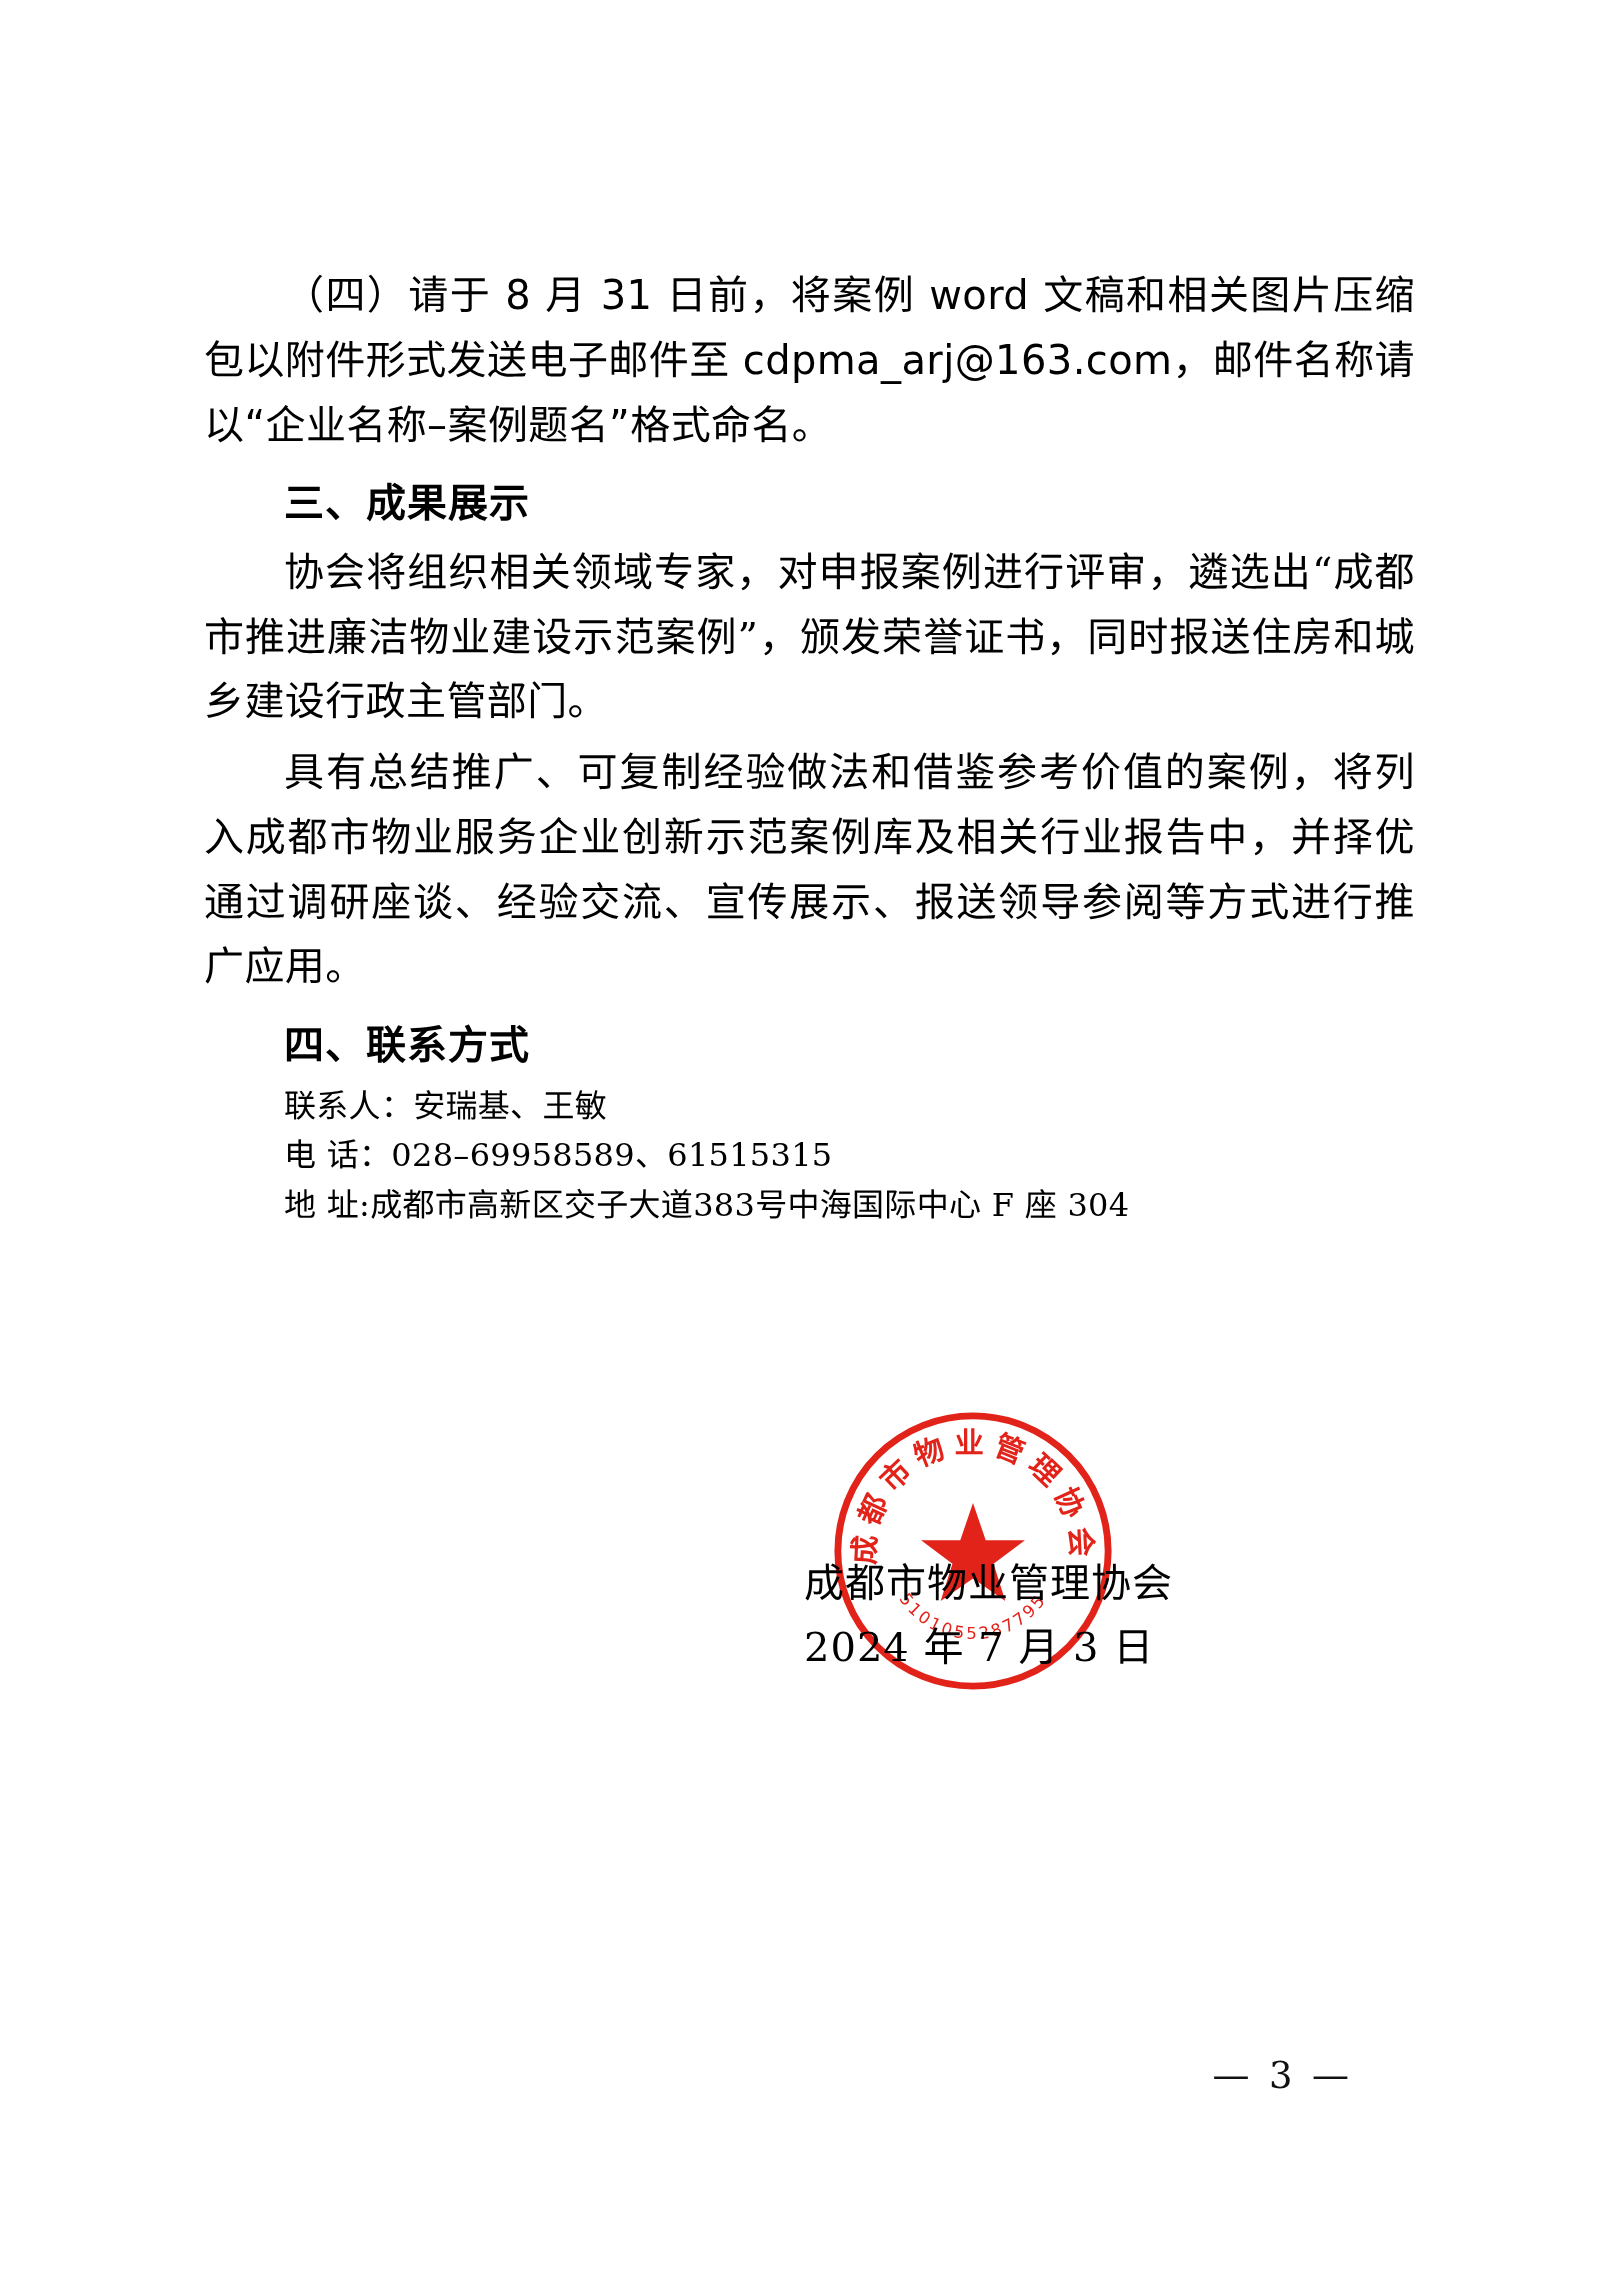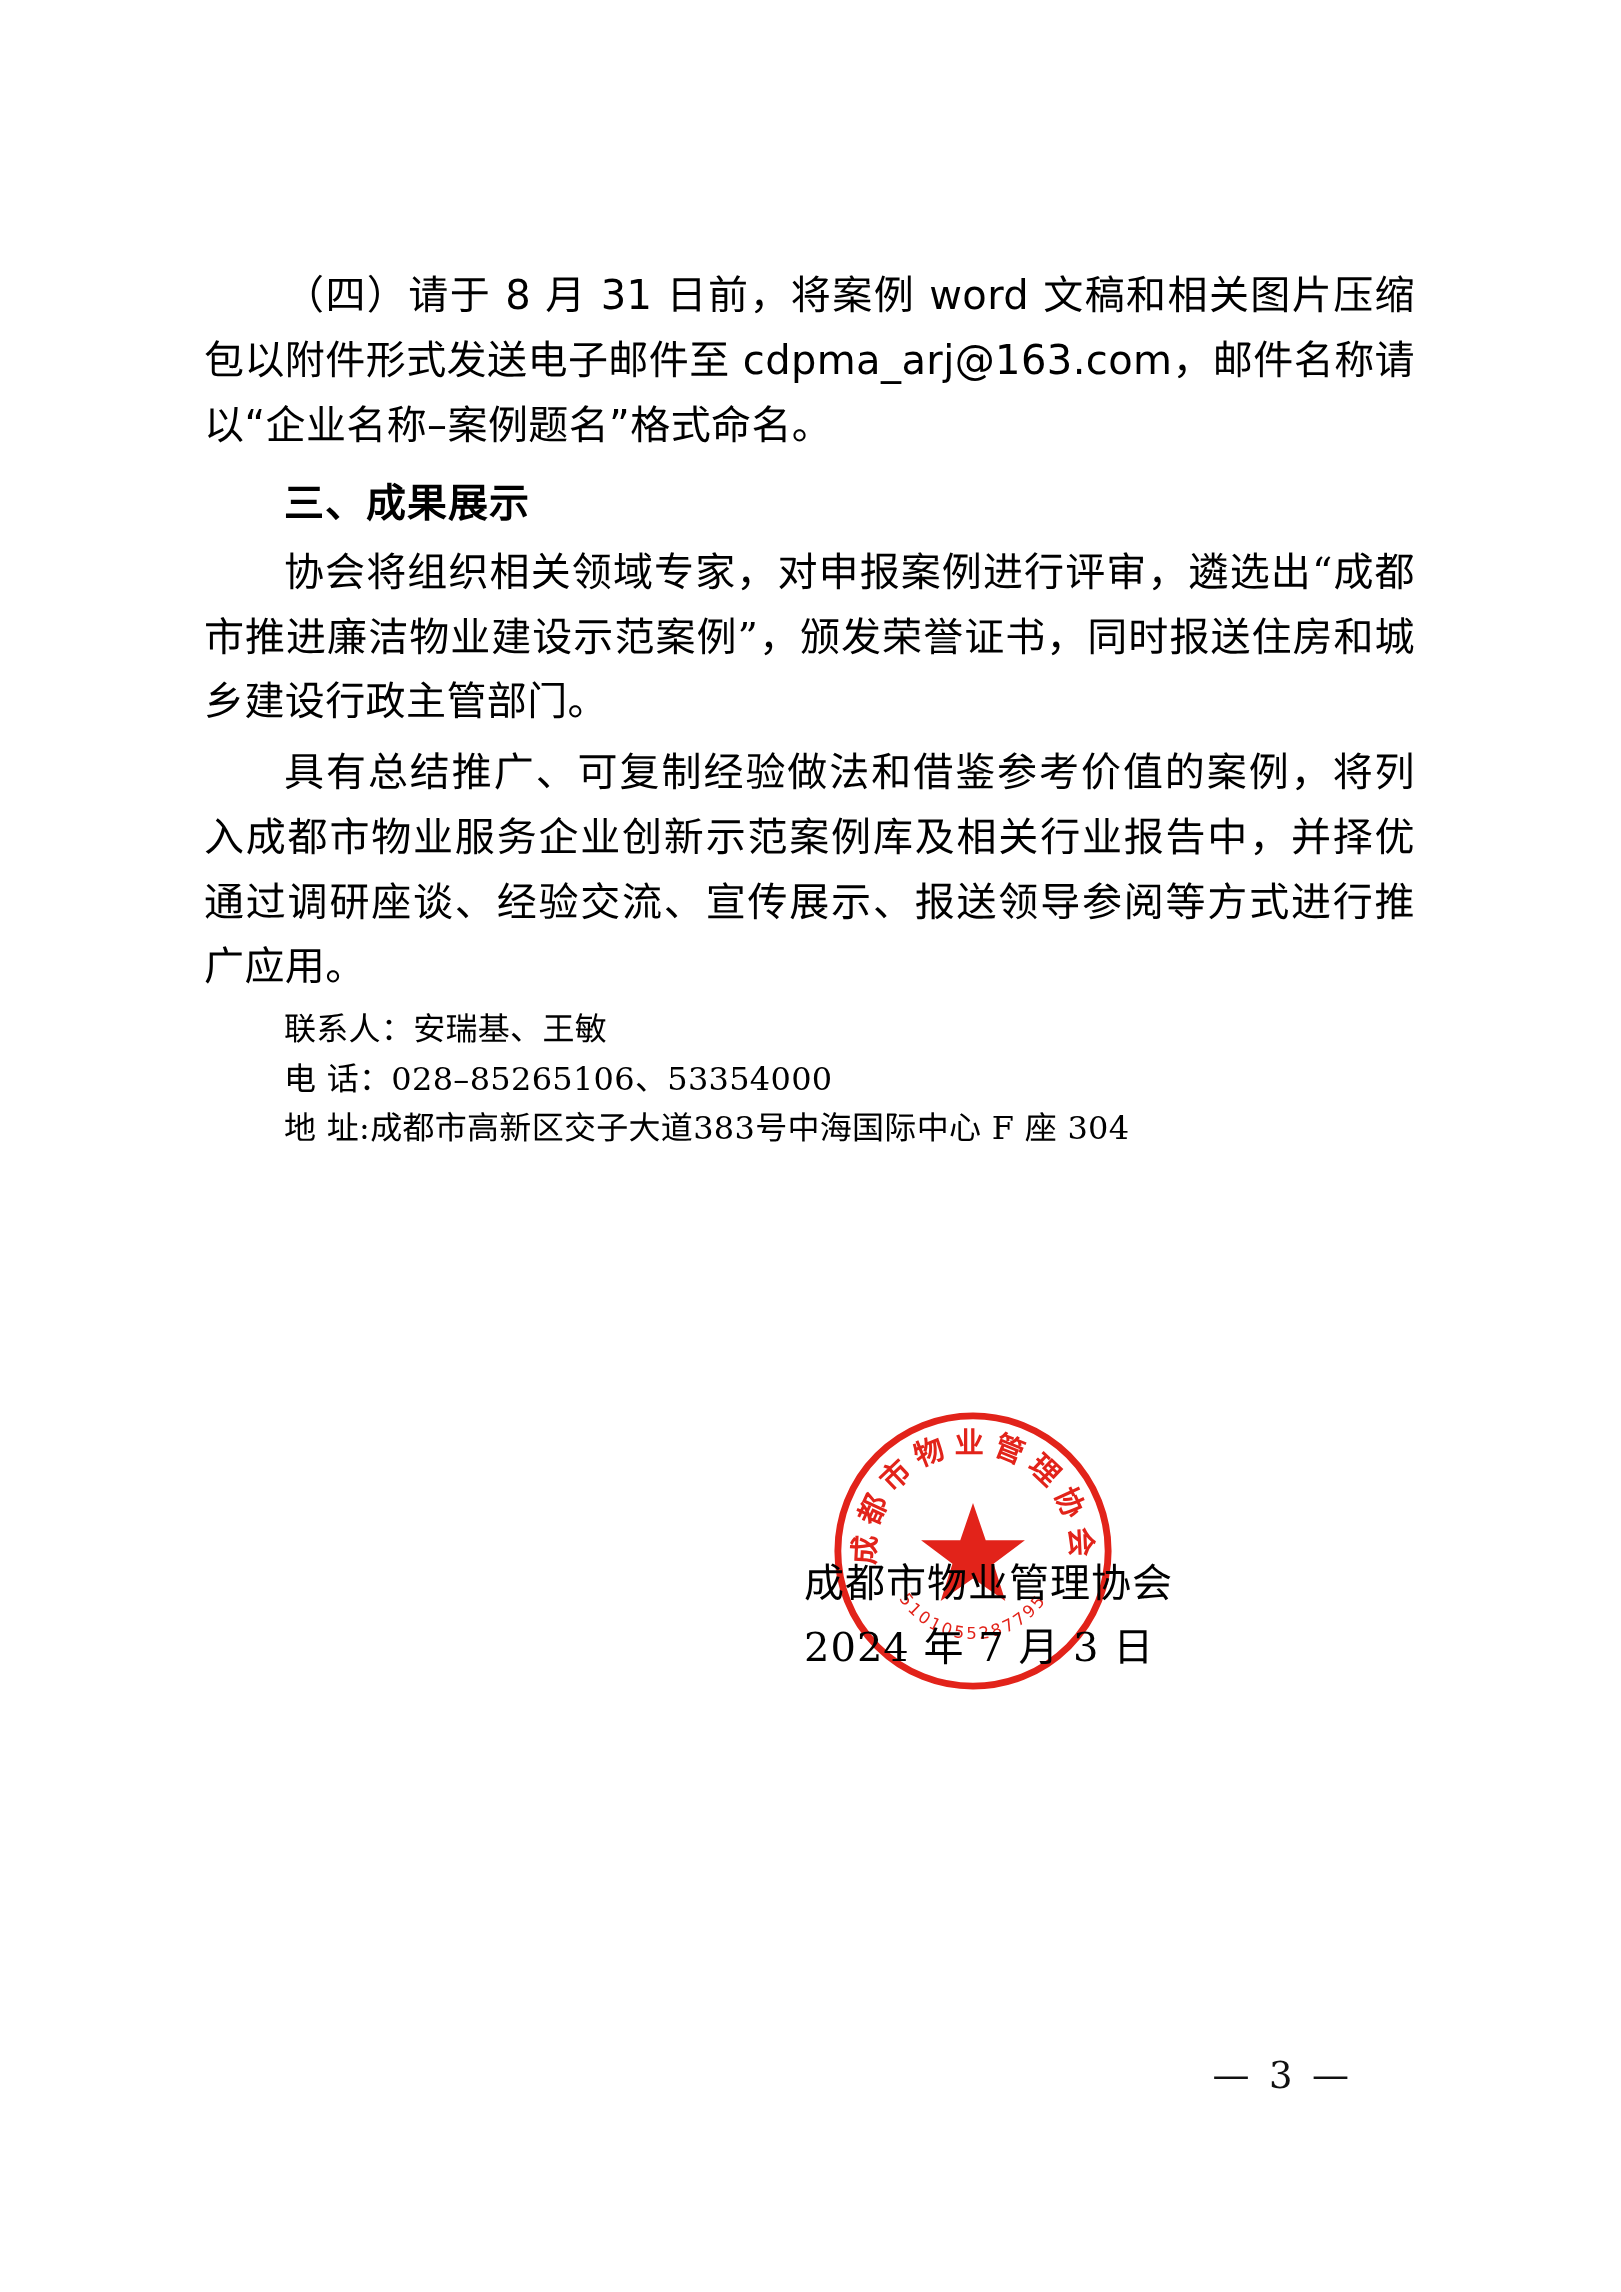--- a/index.html
+++ b/index.html
@@ -108,24 +108,25 @@
   <div class="content">
 
     <p class="para indent mono">（四）请于 8 月 31 日前，将案例 word 文稿和相关图片压缩包以附件形式发送电子邮件至 cdpma_arj@163.com，邮件名称请以“企业名称–案例题名”格式命名。</p>
 
     <h2 class="heading">三、成果展示</h2>
 
     <p class="para indent">协会将组织相关领域专家，对申报案例进行评审，遴选出“成都市推进廉洁物业建设示范案例”，颁发荣誉证书，同时报送住房和城乡建设行政主管部门。</p>
 
     <p class="para indent">具有总结推广、可复制经验做法和借鉴参考价值的案例，将列入成都市物业服务企业创新示范案例库及相关行业报告中，并择优通过调研座谈、经验交流、宣传展示、报送领导参阅等方式进行推广应用。</p>
 
+    <h2 class="heading">四、联系方式</h2>
 
     <p class="contact-line">联系人：安瑞基、王敏</p>
 
-    <p class="contact-line">电 话：028–85265106、53354000</p>
+    <p class="contact-line">电 话：028–69958589、61515315</p>
 
     <p class="contact-line">地 址:成都市高新区交子大道383号中海国际中心 F 座 304</p>
 
   </div>
 
   <div class="seal">
     <svg width="284" height="284" viewBox="0 0 290 290" xmlns="http://www.w3.org/2000/svg">
       <defs>
         <path id="topArc" d="M 45,145 A 100,100 0 0 1 245,145" fill="none"></path>
         <path id="bottomArc" d="M 55,145 A 90,90 0 0 0 235,145" fill="none"></path>

